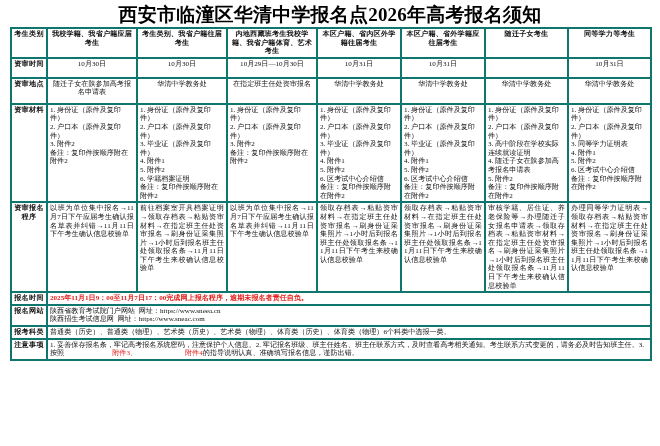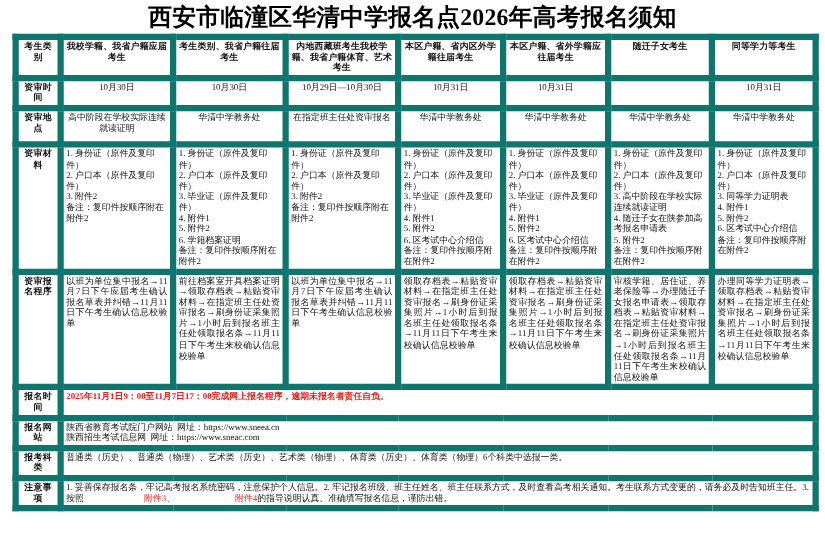--- a/index.html
+++ b/index.html
@@ -28,21 +28,21 @@
     padding:2px 0 4px 0;
     color:#000;
   }
   table.main{
     border-collapse:collapse;
     width:640px;
     table-layout:fixed;
     margin:0 auto;
   }
   table.main td{
-    border:5px solid #0f766e;
+    border:2px solid #0f766e;
     vertical-align:top;
     padding:1px 2px;
     font-size:7.1px;
     line-height:8.6px;
     color:#111;
     word-break:break-all;
     overflow:hidden;
   }
   td.rowhead{
     text-align:center;
@@ -128,21 +128,21 @@
       <td class="ctr">10月30日</td>
       <td class="ctr">10月29日—10月30日</td>
       <td class="ctr">10月31日</td>
       <td class="ctr">10月31日</td>
       <td class="ctr"></td>
       <td class="ctr">10月31日</td>
     </tr>
 
     <tr class="t-place">
       <td class="rowhead">资审地点</td>
-      <td class="body">高中阶段在学校实际连续就读证明</td>
+      <td class="body">随迁子女在陕参加高考报名申请表</td>
       <td class="body">华清中学教务处</td>
       <td class="body">在指定班主任处资审报名</td>
       <td class="body">华清中学教务处</td>
       <td class="body">华清中学教务处</td>
       <td class="body">华清中学教务处</td>
       <td class="body">华清中学教务处</td>
     </tr>
 
     <tr>
       <td class="rowhead">

